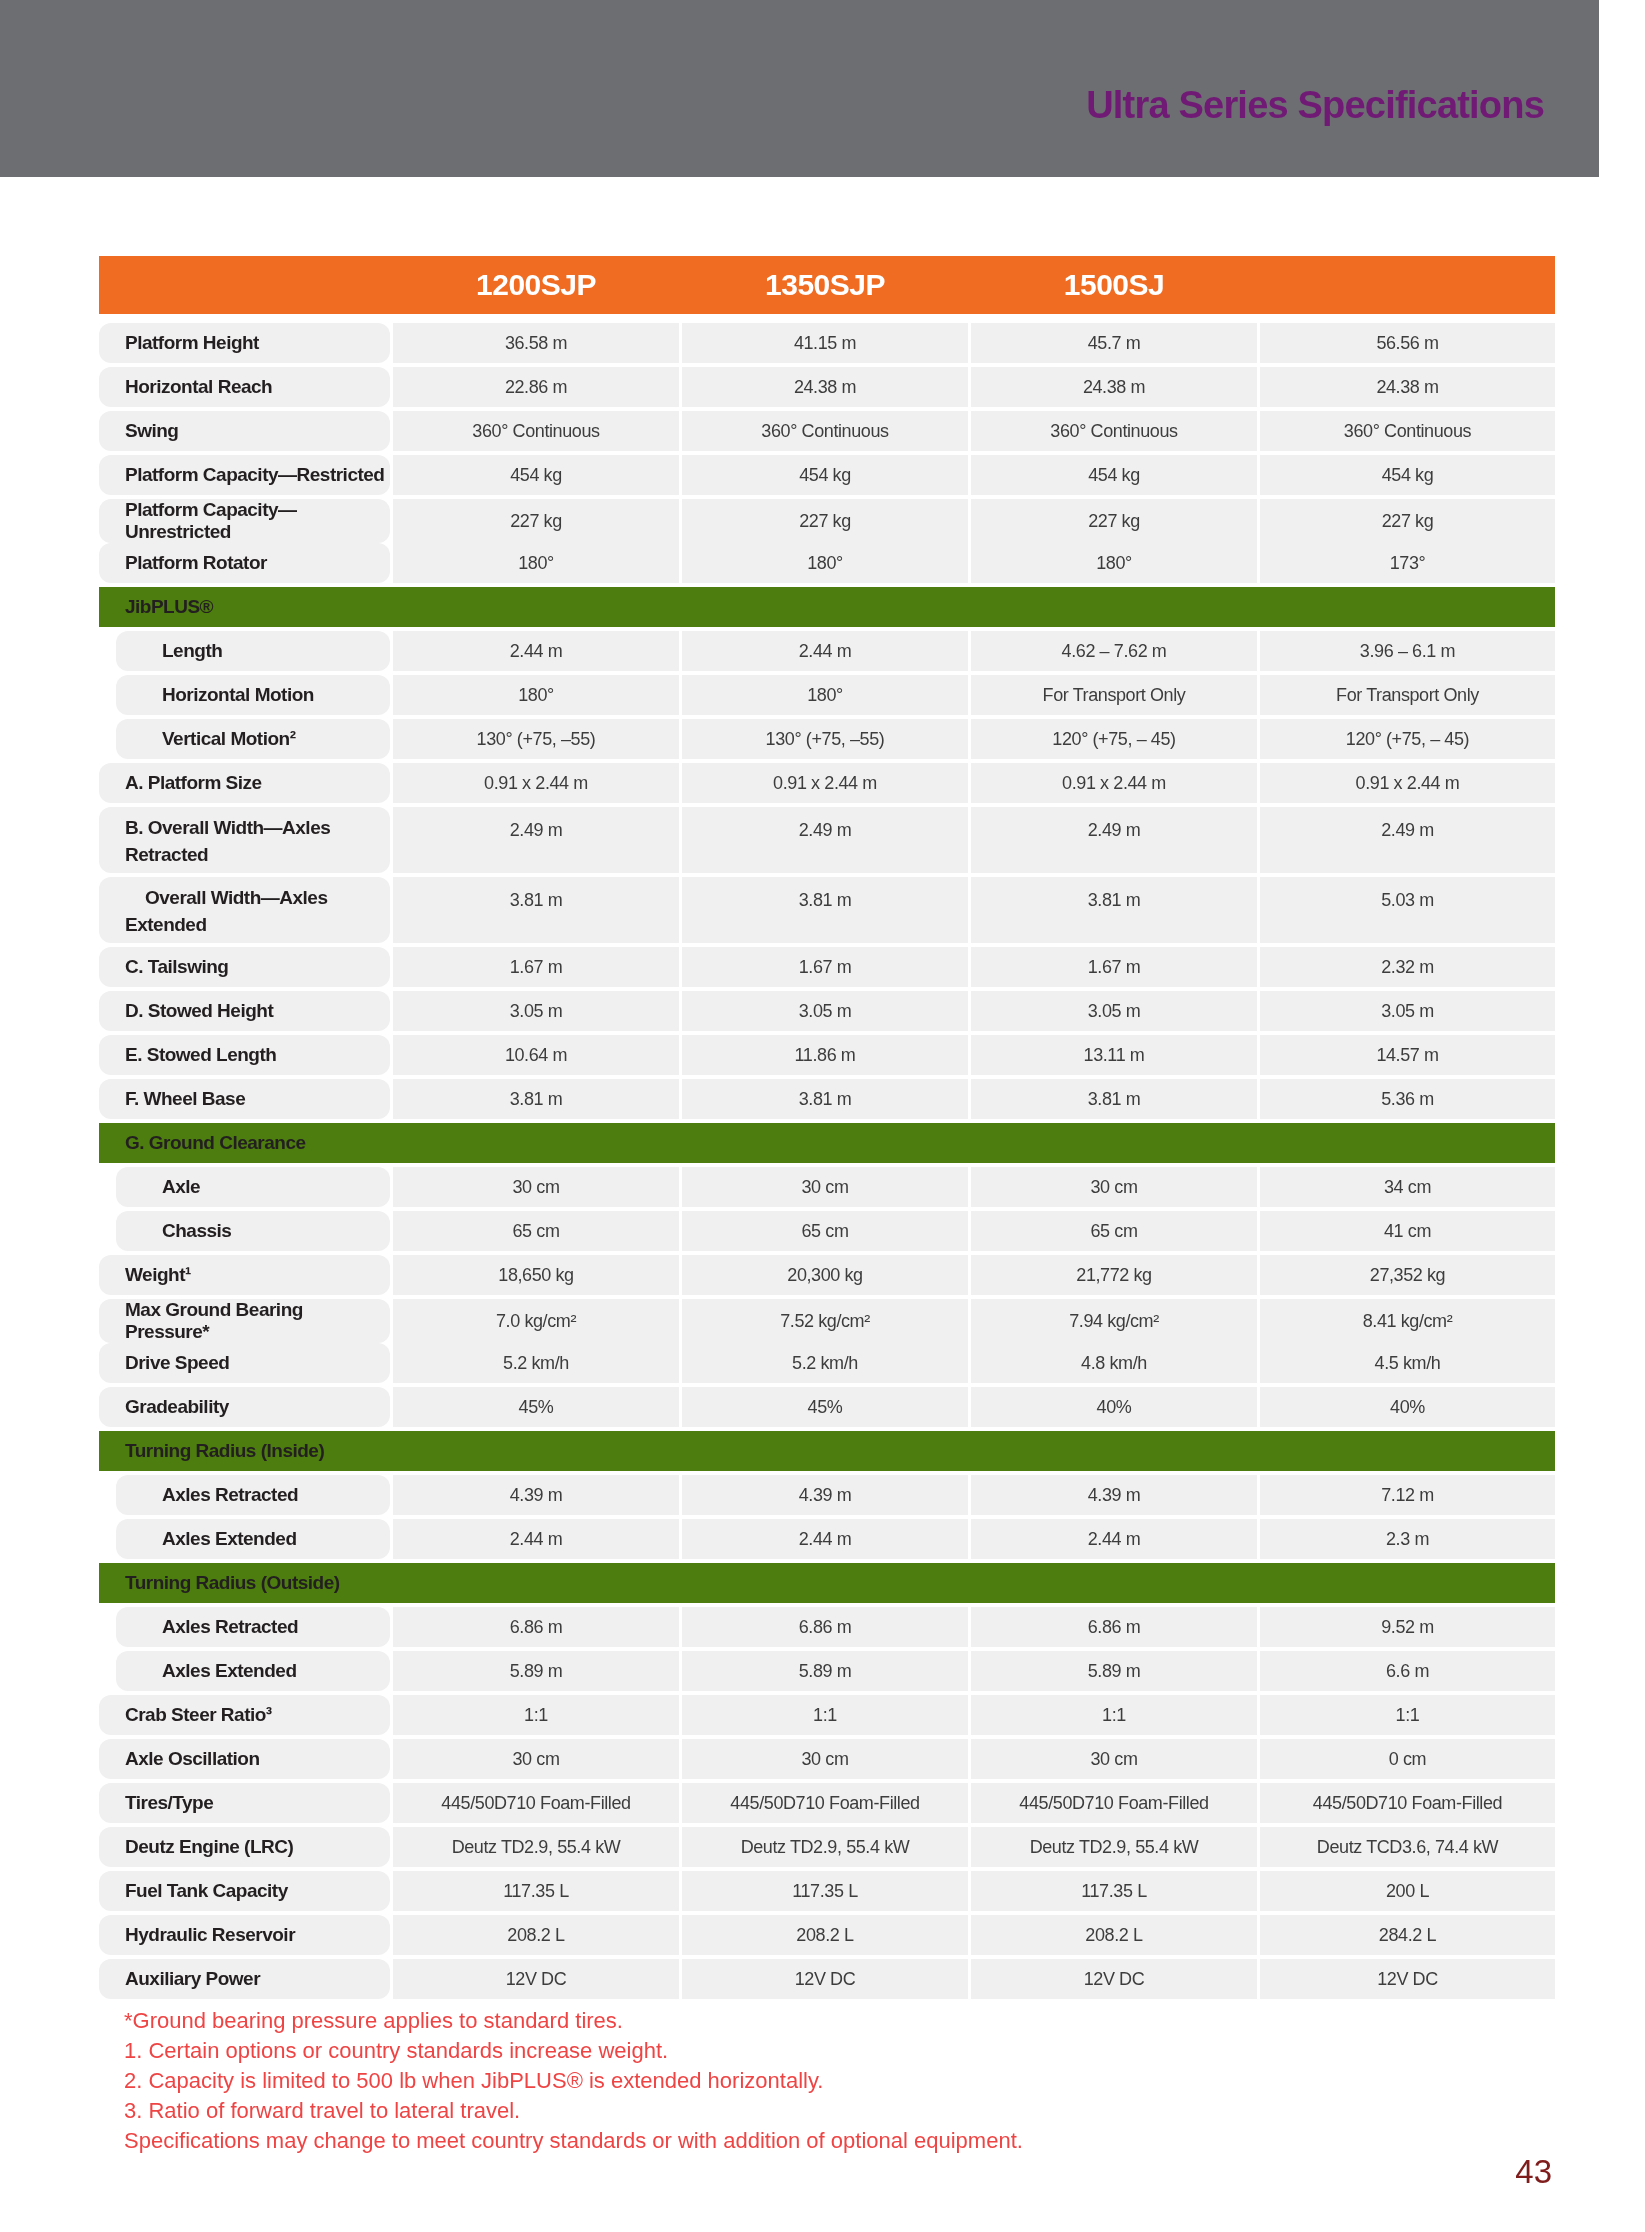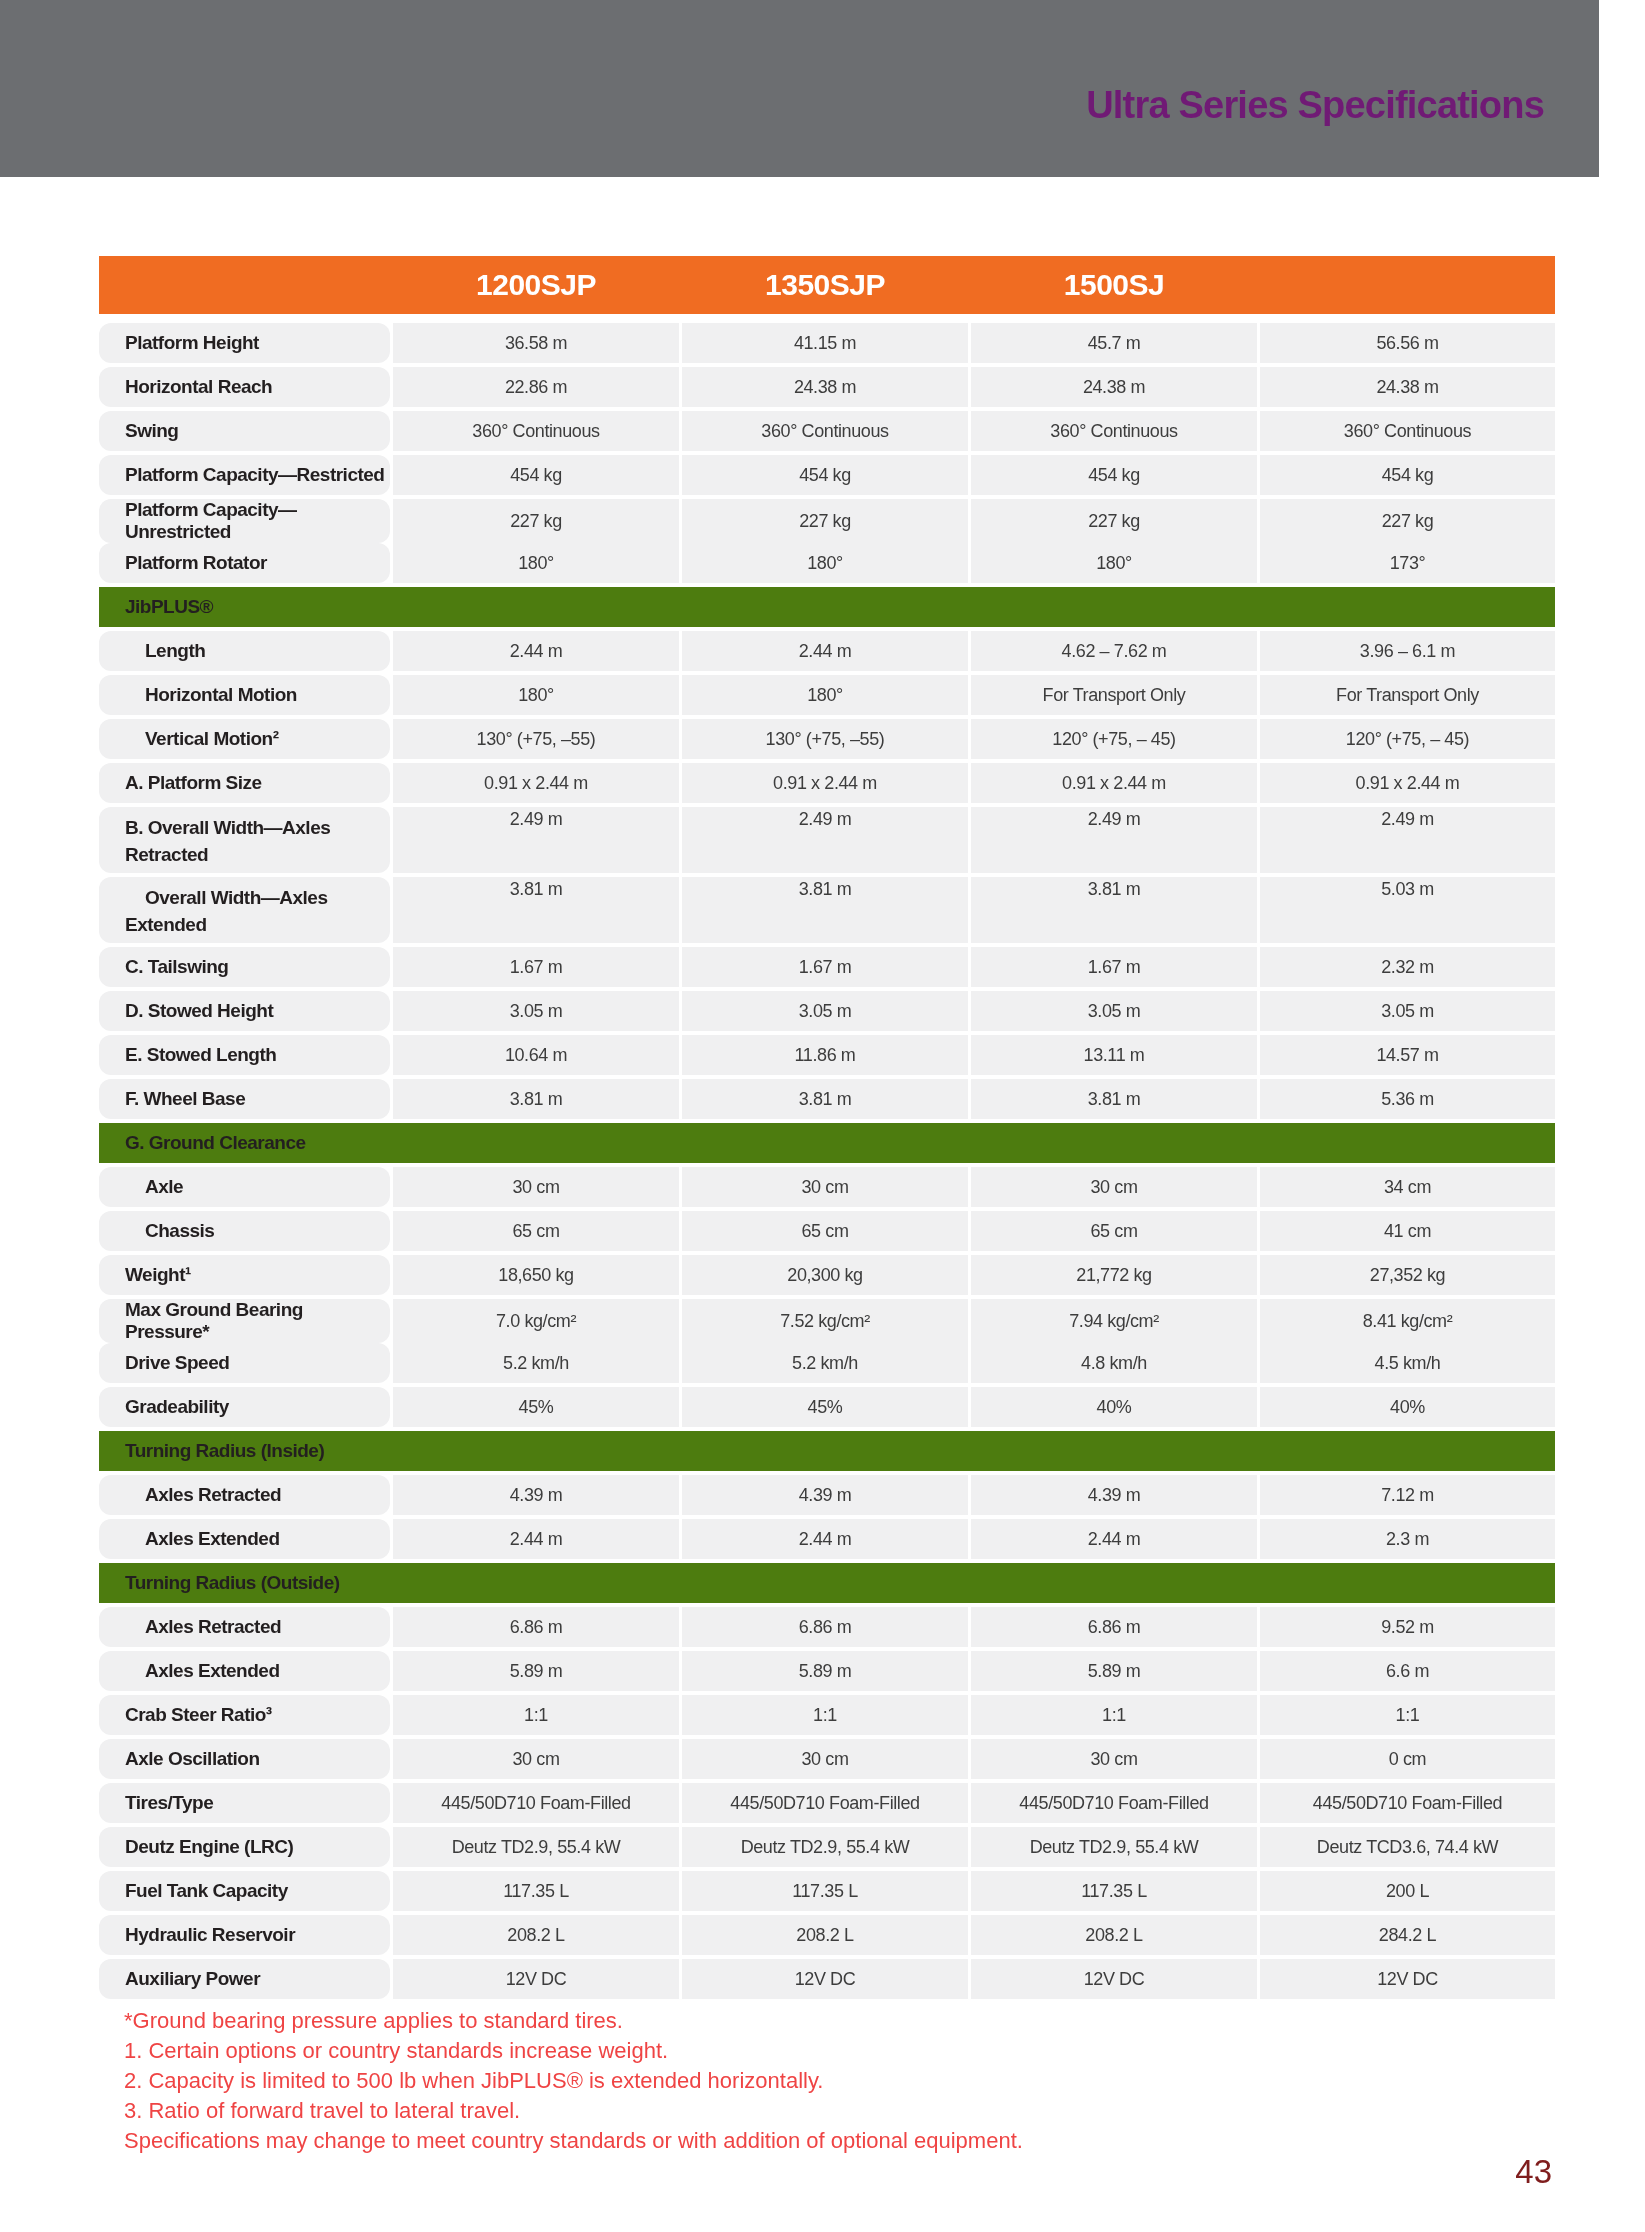--- a/index.html
+++ b/index.html
@@ -29,24 +29,24 @@
   .row.section{display:block;background:#4d7c0f;}
   .label{
     font-weight:bold;font-size:19px;color:#231f20;letter-spacing:-0.5px;
     display:flex;align-items:center;padding-left:26px;height:100%;box-sizing:border-box;border-radius:12px;
   }
   .section .label{background:transparent;}
   .cell{
     display:flex;align-items:center;justify-content:center;
     font-size:18px;color:#3d3d3d;letter-spacing:-0.4px;text-align:center;
   }
-  .label.indent{padding-left:46px;}
+  .label.indent{padding-left:46px;margin-left:17px;}
   .row.tall .label{display:block;line-height:27px;padding-top:7px;padding-right:40px;}
   .row.tall .label.hang{text-indent:20px;}
-  .row.tall .cell{align-items:flex-start;padding-top:2px;}
+  .row.tall .cell{align-items:flex-start;padding-top:13px;}
   
   .footnotes{
     position:absolute;left:124px;top:2006px;font-size:22px;line-height:30px;
     color:#ef4444;letter-spacing:0;
   }
   .page-number{
     position:absolute;right:94px;top:2155px;font-size:33px;color:#7f1d1d;line-height:1;
   }
 </style>
 </head>

